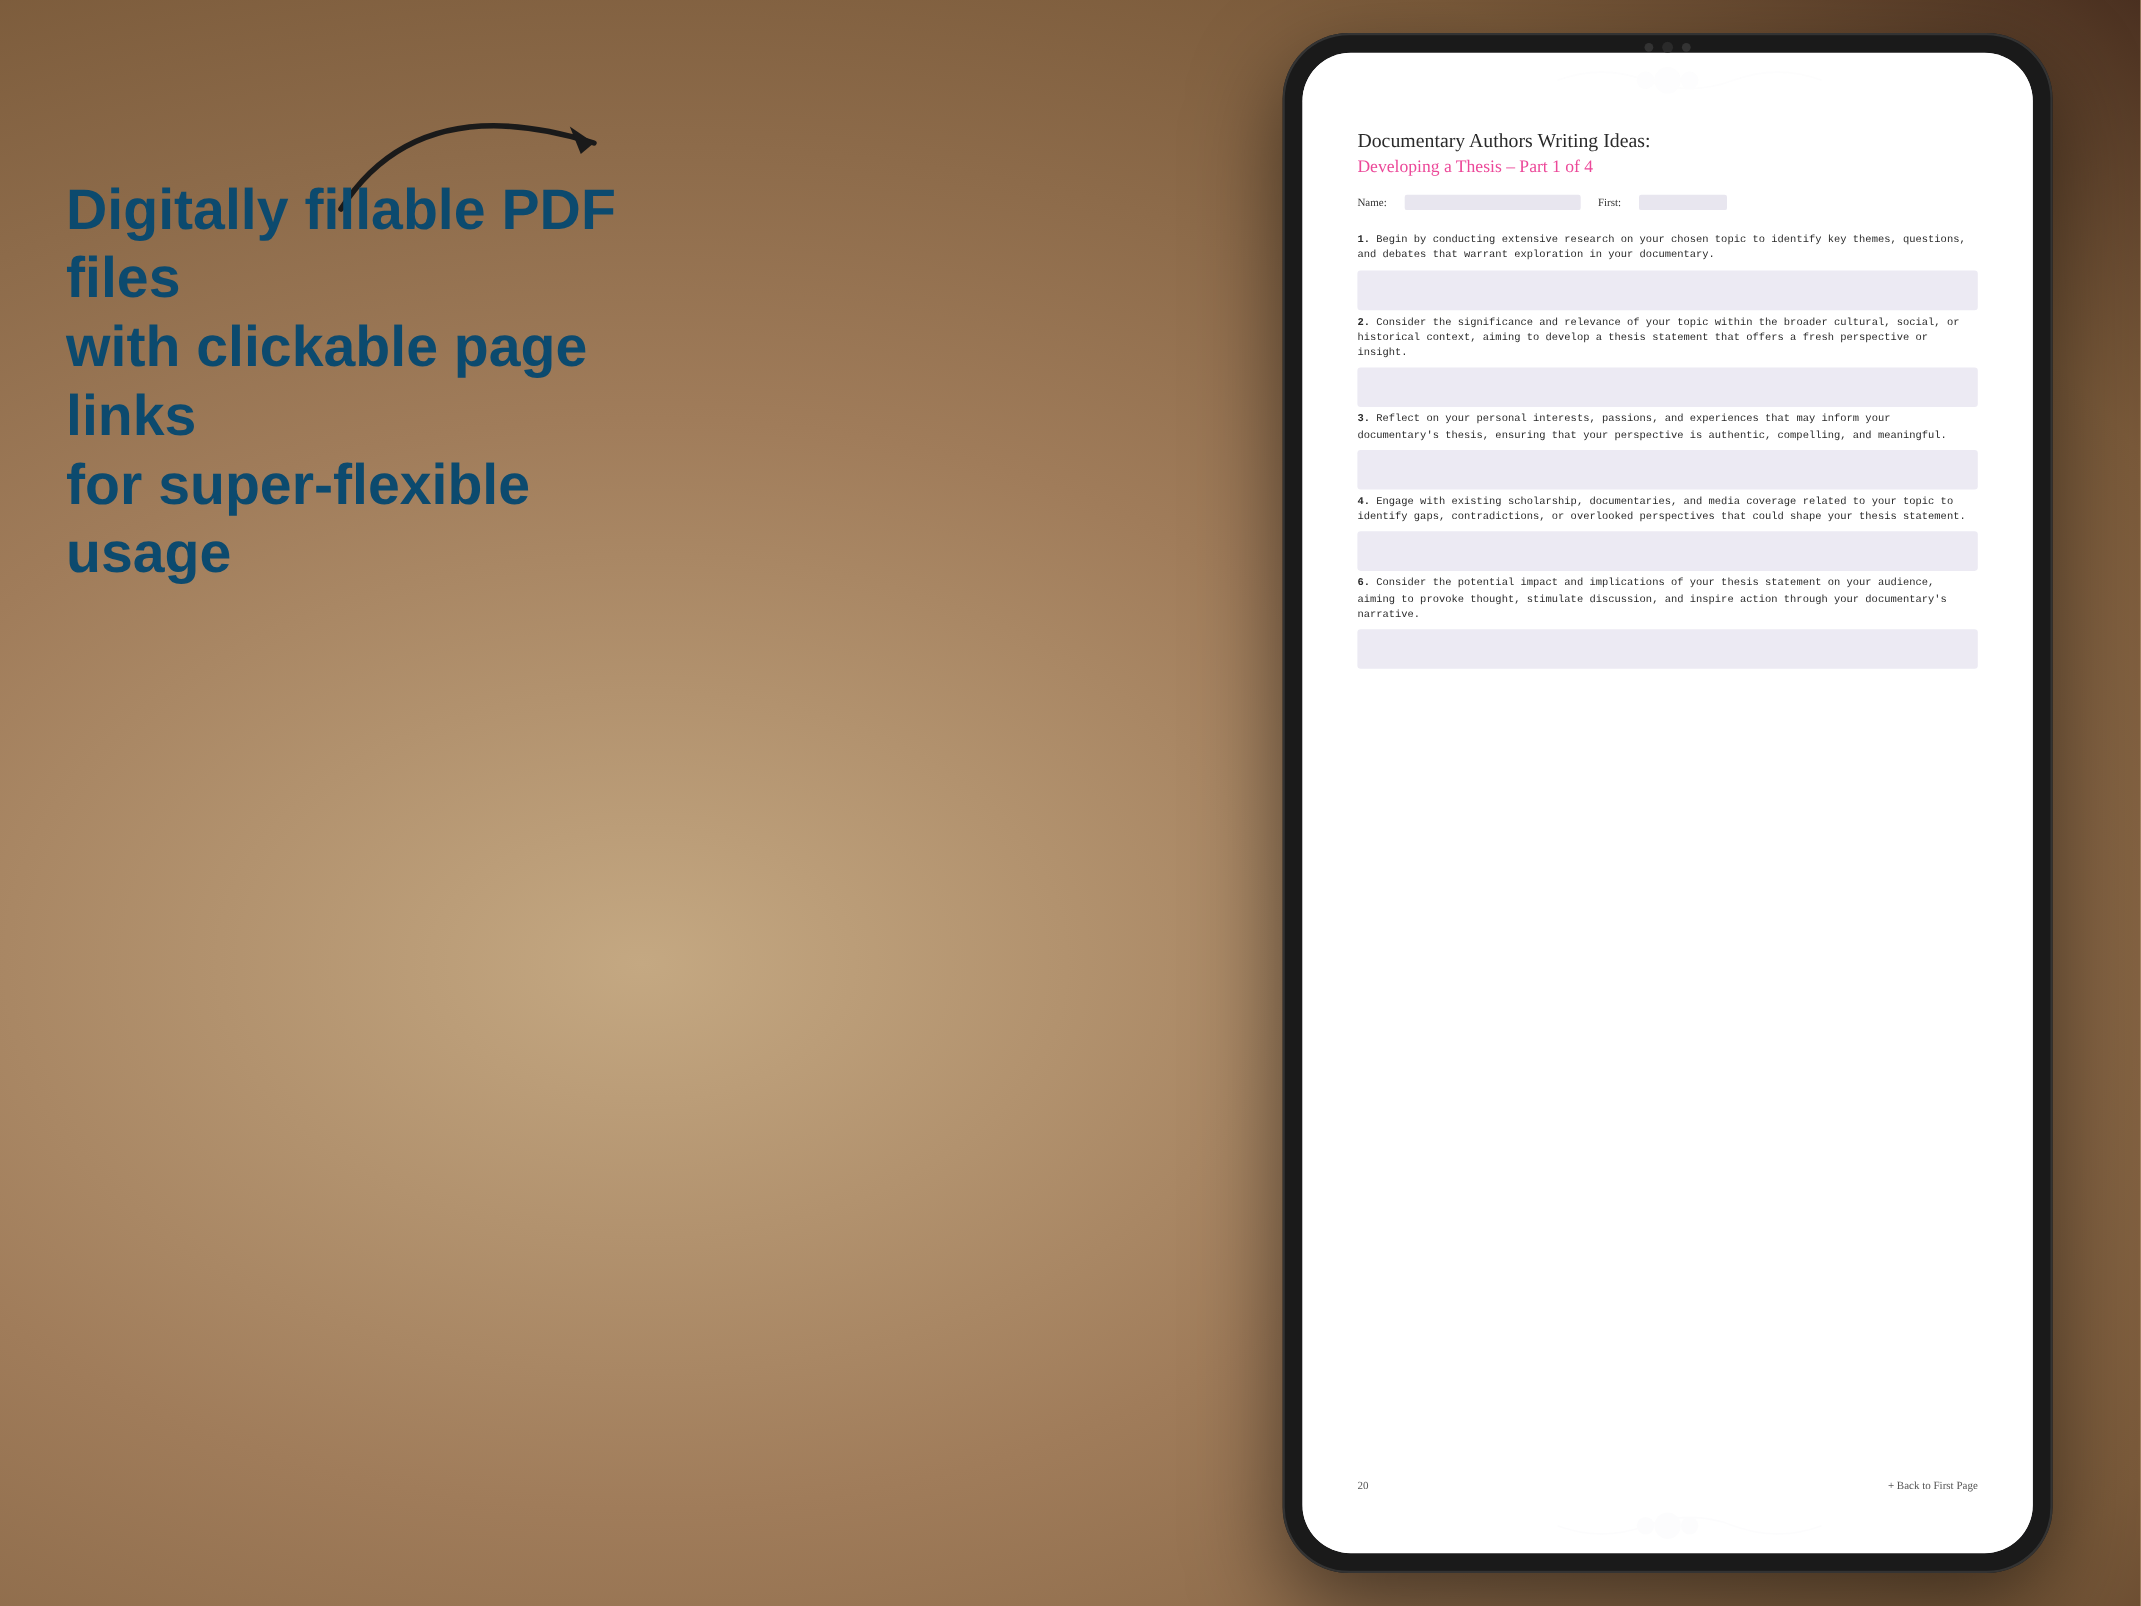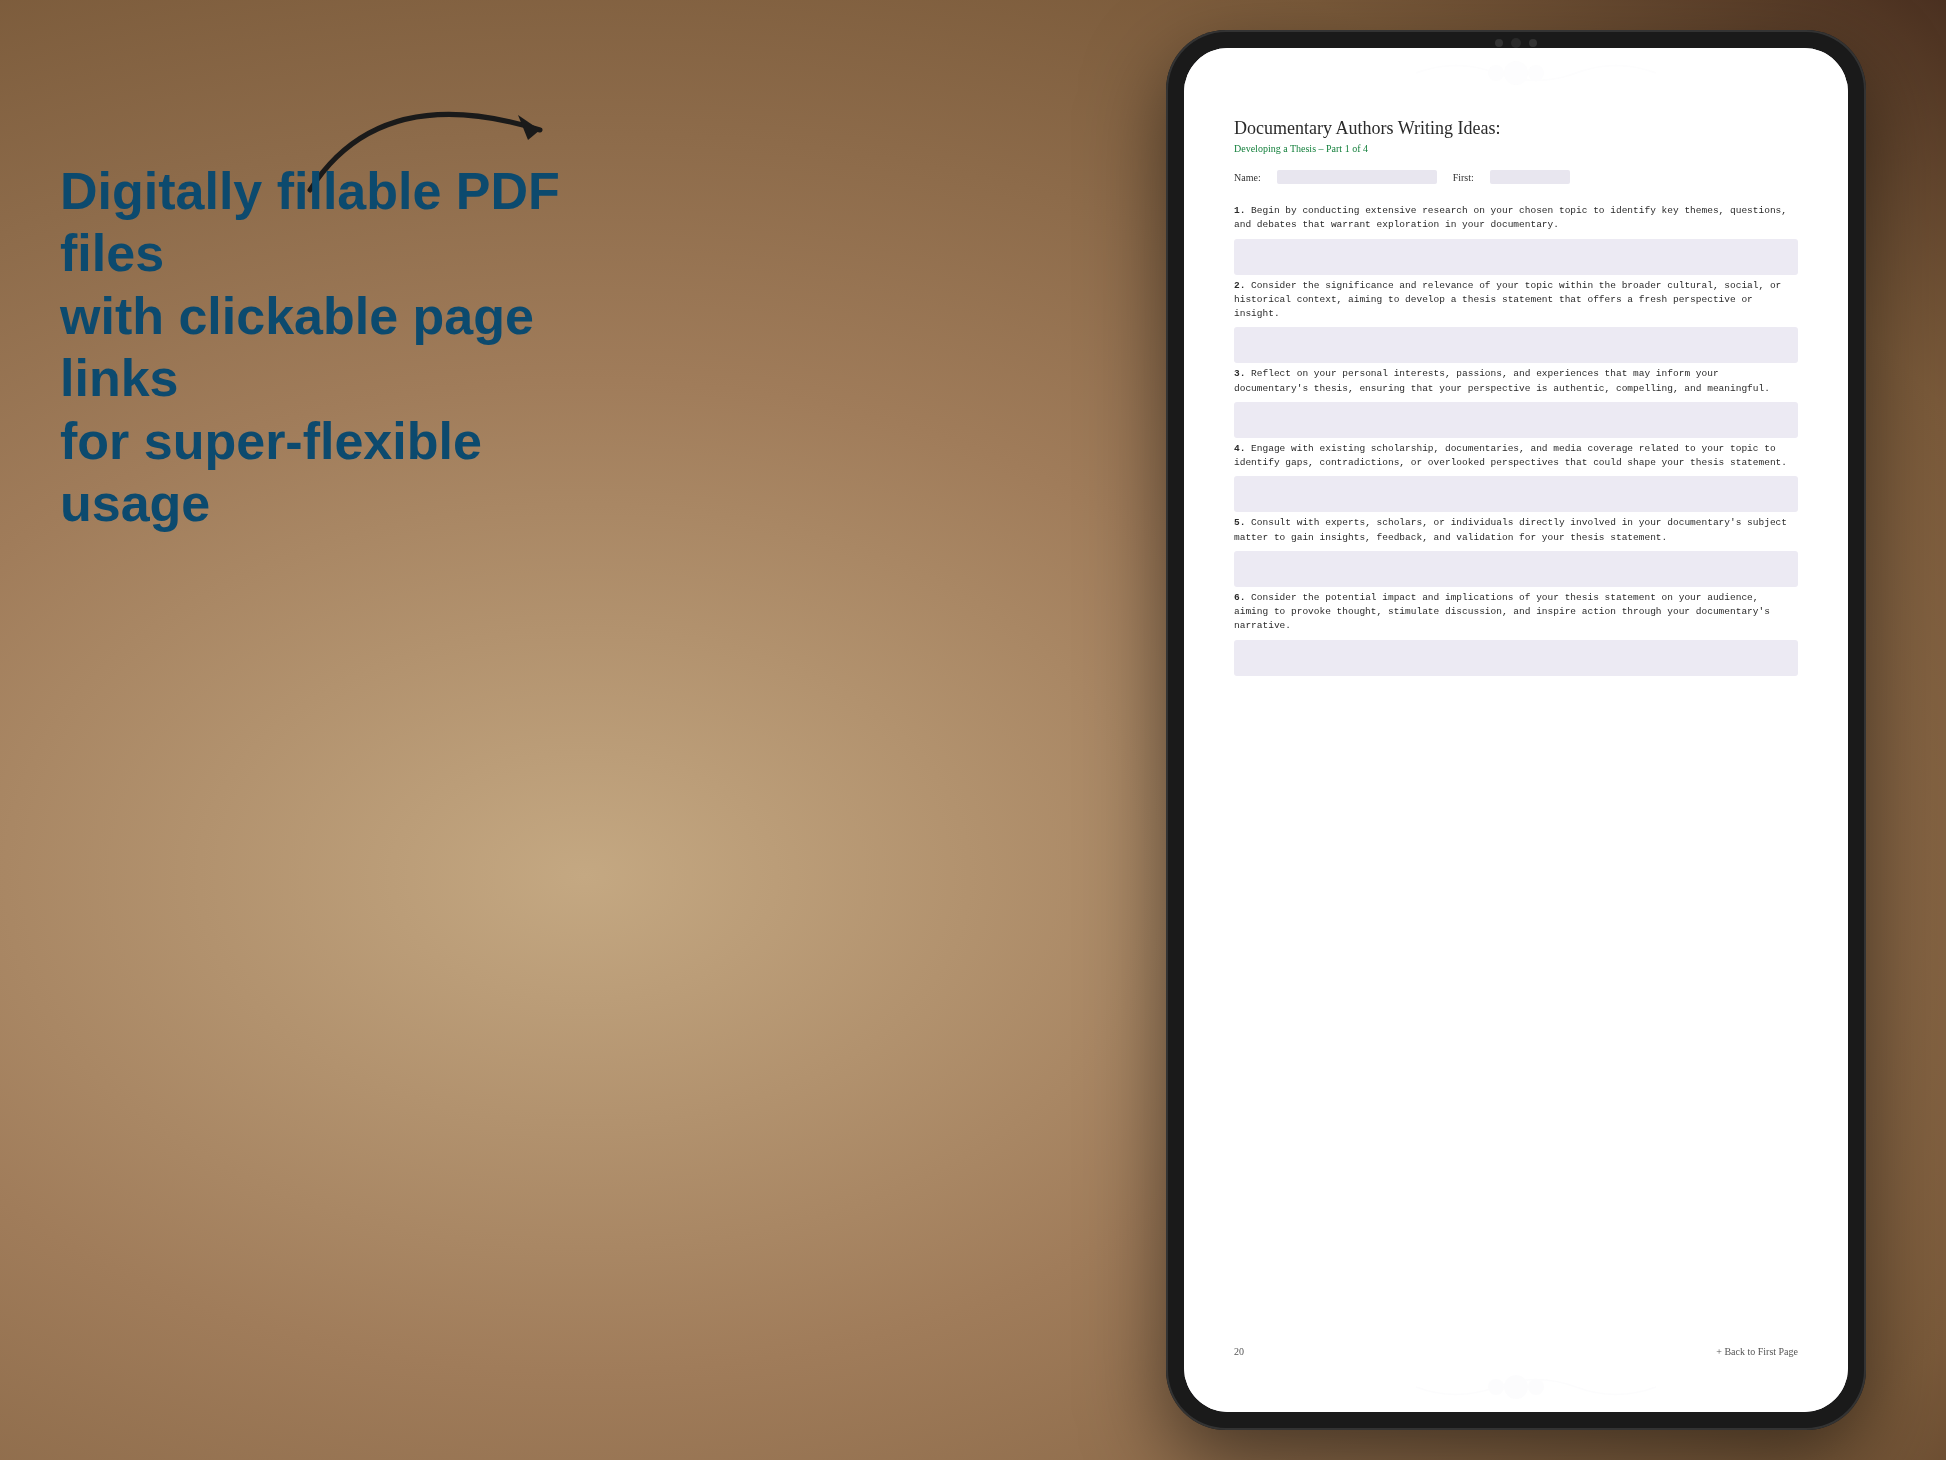--- a/index.html
+++ b/index.html
@@ -144,22 +144,22 @@
 
     .pdf-title {
       font-family: Georgia, serif;
       font-size: 18px;
       color: #2a2a2a;
       font-weight: normal;
     }
 
     .pdf-subtitle {
       font-family: Georgia, serif;
-      font-size: 10px;
-      color: #15803d;
+      font-size: 16px;
+      color: #ec4899;
       margin-top: 4px;
     }
 
     .pdf-name-row {
       display: flex;
       align-items: center;
       gap: 16px;
       margin-bottom: 20px;
       font-family: Georgia, serif;
       font-size: 10px;
@@ -283,24 +283,20 @@
         <div class="pdf-item">
           <div class="pdf-item-text"><span style="font-weight:bold;">3.</span> Reflect on your personal interests, passions, and experiences that may inform your documentary's thesis, ensuring that your perspective is authentic, compelling, and meaningful.</div>
           <div class="pdf-input-box"></div>
         </div>
 
         <div class="pdf-item">
           <div class="pdf-item-text"><span style="font-weight:bold;">4.</span> Engage with existing scholarship, documentaries, and media coverage related to your topic to identify gaps, contradictions, or overlooked perspectives that could shape your thesis statement.</div>
           <div class="pdf-input-box"></div>
         </div>
 
-        <div class="pdf-item">
-          <div class="pdf-item-text"><span style="font-weight:bold;">5.</span> Consult with experts, scholars, or individuals directly involved in your documentary's subject matter to gain insights, feedback, and validation for your thesis statement.</div>
-          <div class="pdf-input-box"></div>
-        </div>
 
         <div class="pdf-item">
           <div class="pdf-item-text"><span style="font-weight:bold;">6.</span> Consider the potential impact and implications of your thesis statement on your audience, aiming to provoke thought, stimulate discussion, and inspire action through your documentary's narrative.</div>
           <div class="pdf-input-box"></div>
         </div>
 
         <div class="pdf-page-footer">
           <span>20</span>
           <span>+ Back to First Page</span>
         </div>

